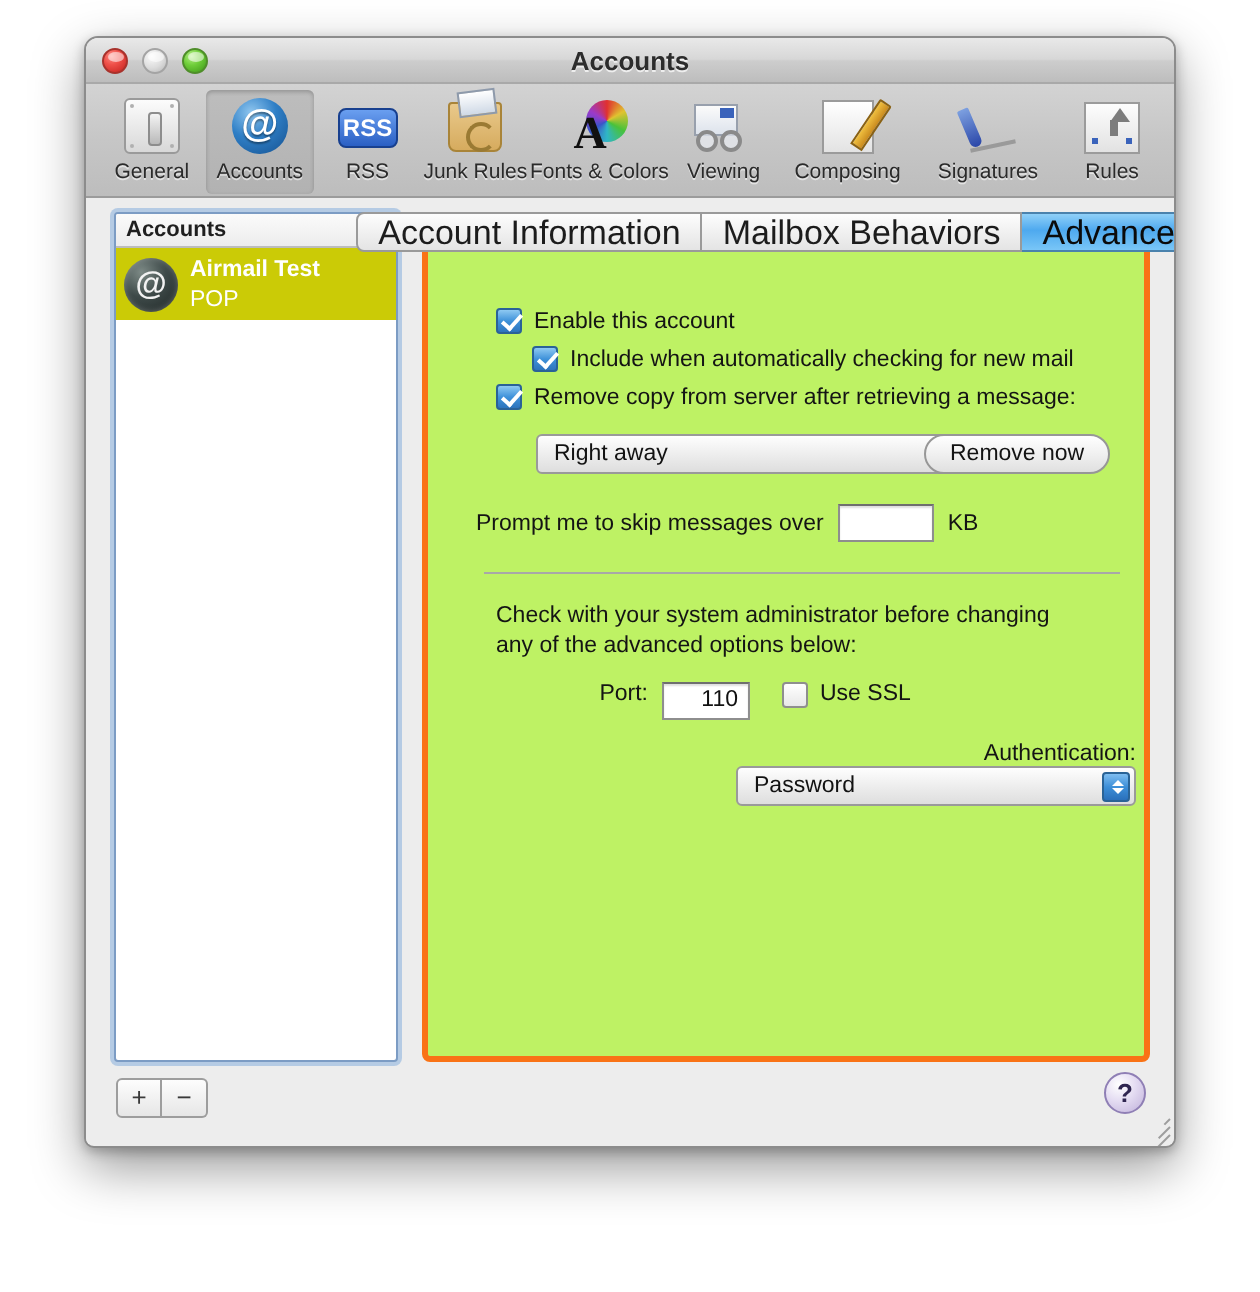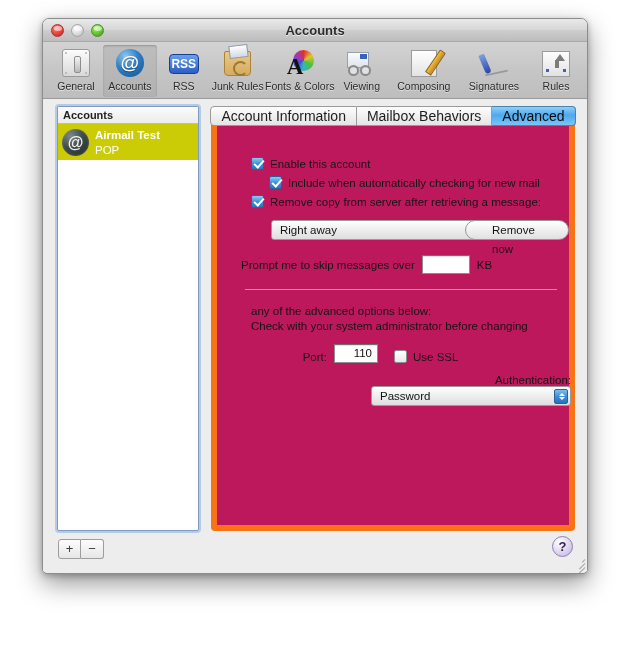--- a/index.html
+++ b/index.html
@@ -245,38 +245,38 @@
 
   
   #tabview { position: absolute; left: 168px; top: 7px; width: 364px; height: 425px; }
   #tabstrip {
     position: absolute; left: 0; top: 0; width: 100%;
     display: flex; justify-content: center; z-index: 3;
   }
   .tab {
     height: 20px; line-height: 19px;
     padding: 0 10px;
-    font-size: 14px;
+    font-size: 17px;
     color: #1c1c1c;
     background: linear-gradient(to bottom,#fdfdfd 0%,#e4e4e4 100%);
     border: 1px solid #9a9a9a;
     border-left: none;
     white-space: nowrap;
   }
   .tab:first-child { border-left: 1px solid #9a9a9a; border-radius: 4px 0 0 4px; }
   .tab:last-child { border-radius: 0 4px 4px 0; }
   .tab.active {
     background: linear-gradient(to bottom,#8fd0f8 0%,#4ea9ef 45%,#79c6f7 100%);
     color: #0b0b0b;
     border-color: #4a82ad;
   }
   #tabpanel {
     position: absolute; left: 0; top: 10px; right: 0; bottom: 0;
-    background: #be185d;
-    border: 6px solid #f97316;
+    background: #bef264;
+    border: 3px solid #f97316;
     border-radius: 4px;
   }
 
   
   .chk-row { display: flex; align-items: center; gap: 6px; }
   .checkbox {
     width: 13px; height: 13px; border-radius: 2px;
     border: 1px solid #8f8f8f;
     background: linear-gradient(to bottom,#ffffff 0%,#e8e8e8 100%);
     position: relative; flex: 0 0 auto;
@@ -314,21 +314,21 @@
     border: 1px solid #2a6396;
   }
   .popup .arrows:before, .popup .arrows:after {
     content:""; position:absolute; left:4px;
     border-left:3px solid transparent; border-right:3px solid transparent;
   }
   .popup .arrows:before { top:3px; border-bottom:3px solid #fff; }
   .popup .arrows:after  { bottom:3px; border-top:3px solid #fff; }
 
   .cap-btn {
-    height: 20px; padding: 0 26px;
+    height: 20px; padding: 0 12px;
     border-radius: 10px;
     background: linear-gradient(to bottom,#ffffff 0%,#f0f0f0 50%,#e0e0e0 100%);
     border: 1px solid #979797;
     font-size: 11.5px; color: #131313;
     line-height: 19px;
     display: inline-block;
   }
 
   .textfield {
     height: 19px;
@@ -515,25 +515,25 @@
 
         <div style="position:absolute;left:24px;top:133px;display:flex;align-items:center;gap:7px;">
           <span class="lbl">Prompt me to skip messages over</span>
           <span class="textfield" style="width:48px;display:inline-block;"></span>
           <span class="lbl">KB</span>
         </div>
 
         <div class="sep" style="position:absolute;left:28px;right:12px;top:167px;"></div>
 
         <div style="position:absolute;left:34px;top:182px;line-height:15px;">
+          <div class="lbl">Check with your system administrator before changing</div>
           <div class="lbl">any of the advanced options below:</div>
-          <div class="lbl">Check with your system administrator before changing</div>
-        </div>
-
-        <div style="position:absolute;left:24px;top:222px;width:300px;display:flex;align-items:flex-end;">
+        </div>
+
+        <div style="position:absolute;left:24px;top:222px;width:300px;display:flex;align-items:flex-start;">
           <span class="lbl lbl-right" style="width:86px;">Port:</span>
           <span class="textfield" style="width:44px;display:inline-block;margin-left:7px;">110</span>
           <span class="checkbox" style="margin-left:16px;"></span>
           <span class="lbl" style="margin-left:6px;">Use SSL</span>
         </div>
 
         <div style="position:absolute;left:24px;top:252px;width:330px;display:flex;align-items:flex-end;flex-direction:column;">
           <span class="lbl lbl-right" style="width:86px;">Authentication:</span>
           <span class="popup" style="width:200px;display:inline-block;margin-left:7px;">
             <span>Password</span>

